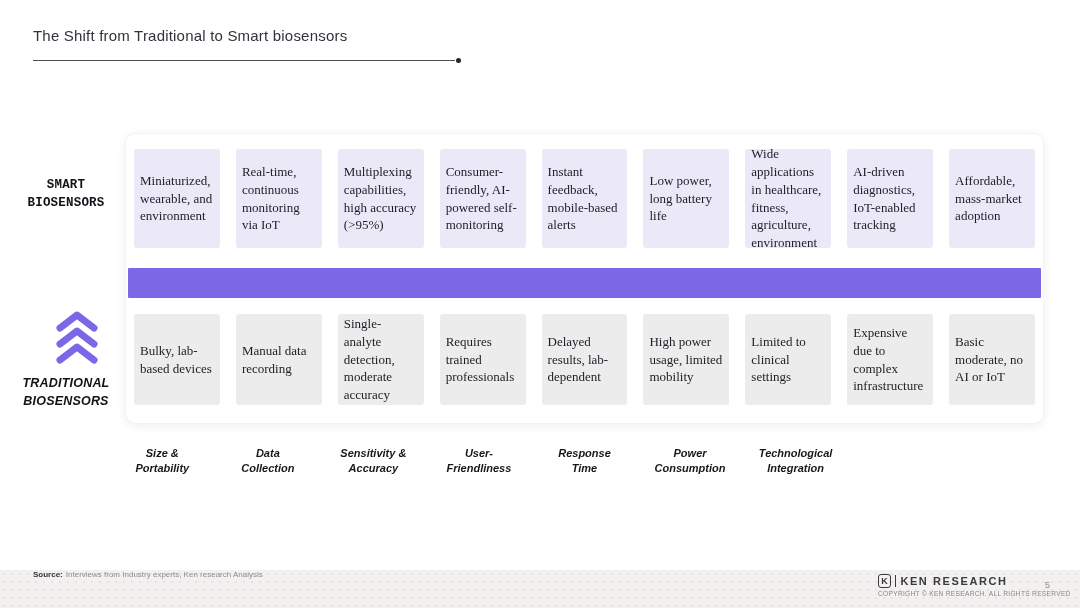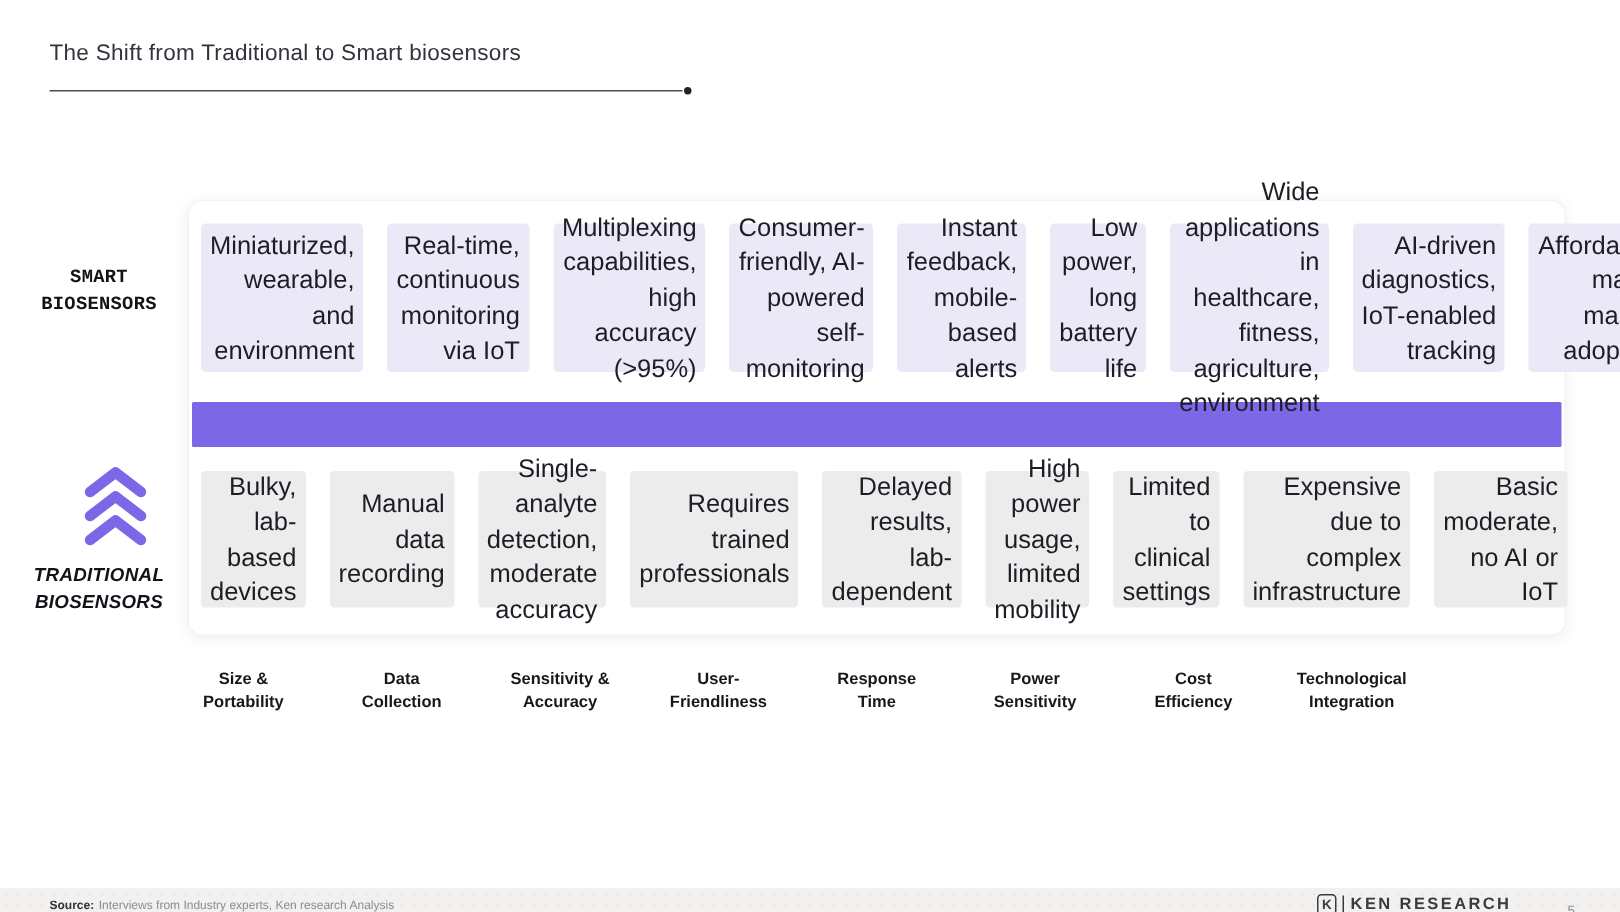--- a/index.html
+++ b/index.html
@@ -67,64 +67,66 @@
   .cards-grid {
     display: grid;
     grid-template-columns: repeat(9, 1fr);
     gap: 16px;
   }
   .card {
     border-radius: 3px;
     display: flex;
     align-items: center;
     justify-content: center;
-    text-align: right;
-    font-size: 17px;
+    text-align: left;
+    font-size: 13px;
     line-height: 1.38;
     padding: 5px 6px;
     color: #1d1d26;
+    font-family: Liberation Serif, serif;
   }
   .card.smart { background: #ebe9f8; height: 99px; }
   .card.traditional { background: #ececec; height: 91px; }
 
   .divider-bar {
     height: 30px;
     background: #7c67e6;
     margin: 20px -6px 16px -6px;
     border-radius: 1px;
   }
 
   
   .columns-row {
     position: absolute;
     left: 125px; top: 446px;
     width: 919px;
     display: grid;
     grid-template-columns: repeat(9, 1fr);
     gap: 31px;
+    font-style: italic;
   }
   .col-label {
     text-align: center;
     font-weight: 700;
     font-size: 11px;
     line-height: 1.4;
     color: #17171c;
     white-space: pre-line;
   }
 
   
   .footer {
     position: absolute;
     left: 0; bottom: 0;
-    width: 1080px; height: 16px;
+    width: 1080px; height: 38px;
     background: #f2f1ef;
     background-image: radial-gradient(#e4e3e1 0.8px, transparent 0.9px);
     background-size: 8px 8px;
     display: flex;
-    align-items: flex-end;
+    align-items: flex-start;
   }
   .source {
     margin-left: 33px;
     font-size: 8px;
     color: #8c8c94;
   }
   .source b { color: #33323c; font-size: 8px; margin-right: 3px; }
   .brand-block {
     position: absolute;
     left: 878px; top: 4px;
@@ -225,23 +227,21 @@
 Portability</div>
     <div class="col-label">Data
 Collection</div>
     <div class="col-label">Sensitivity &amp;
 Accuracy</div>
     <div class="col-label">User-
 Friendliness</div>
     <div class="col-label">Response
 Time</div>
     <div class="col-label">Power
-Sensitivity</div>
-    <div class="col-label">Cost
-Efficiency</div>
+Consumption</div>
     <div class="col-label">Technological
 Integration</div>
   </div>
 
   <div class="footer">
     <div class="source">
       <b>Source:</b><span>Interviews from Industry experts, Ken research Analysis</span>
     </div>
     <div class="brand-block">
       <div class="brand-line">

